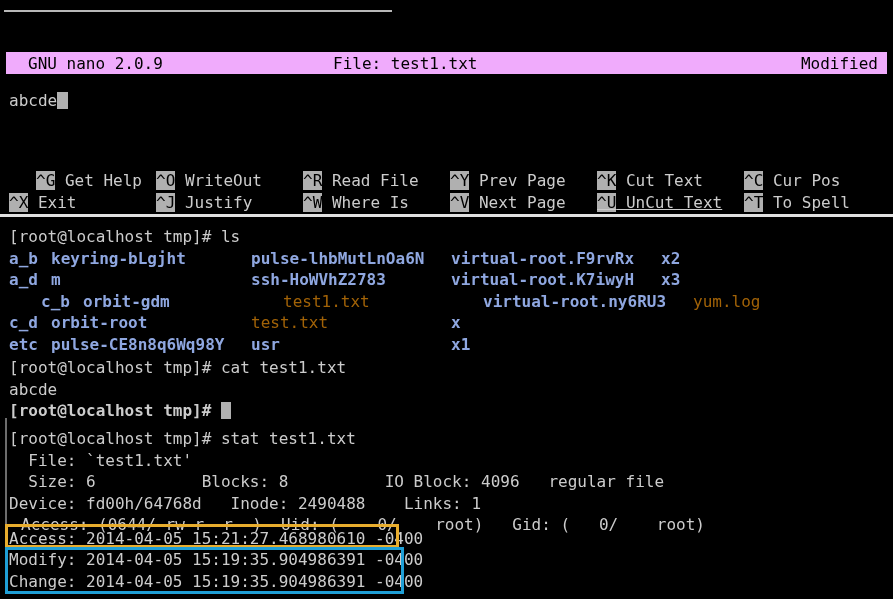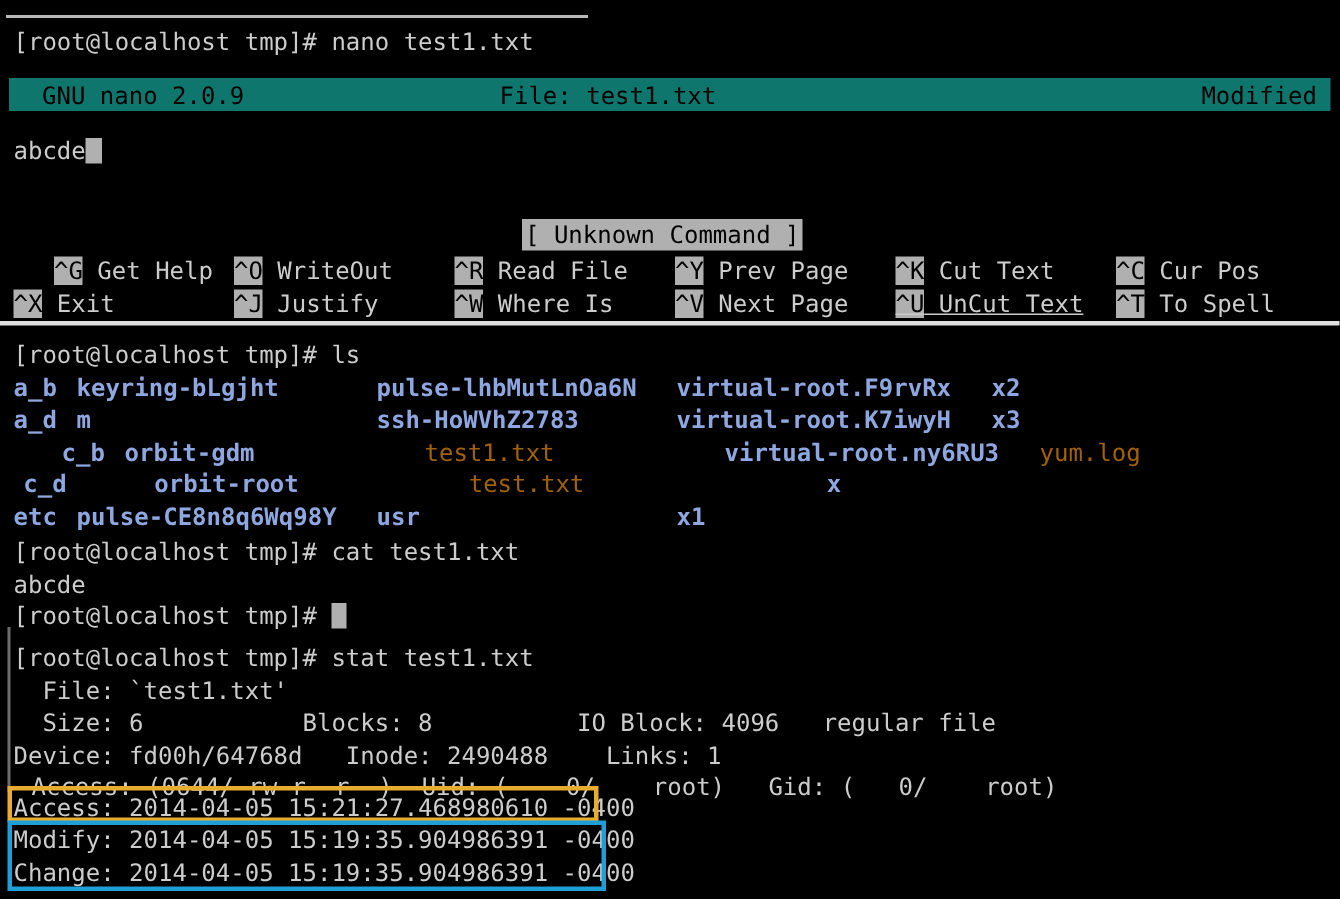--- a/index.html
+++ b/index.html
@@ -44,21 +44,21 @@
     background: #b8b8b8;
   }
 
   
   .nano-titlebar {
     position: absolute;
     left: 6px;
     top: 52px;
     width: 881px;
     height: 22px;
-    background: #0f766e;
+    background: #f0abfc;
     color: #000000;
   }
   .nano-titlebar .seg {
     position: absolute;
     top: 1px;
     white-space: pre;
   }
   .nt-app   { left: 22px; }
   .nt-file  { left: 327px; }
   .nt-mod   { right: 9px; }
@@ -201,31 +201,29 @@
     vertical-align: -3px;
   }
 </style>
 </head>
 <body>
 
 <div class="screen">
 
   <div class="top-rule"></div>
 
-  <div class="row" style="top:17px;">[root@localhost tmp]# nano test1.txt</div>
 
   <div class="nano-titlebar">
     <span class="seg nt-app">GNU nano 2.0.9</span>
     <span class="seg nt-file">File: test1.txt</span>
     <span class="seg nt-mod">Modified</span>
   </div>
 
   <div class="nano-body"><span>abcde</span><span class="cursor-block"></span></div>
 
-  <div class="unknown-cmd">[ Unknown Command ]</div>
 
   <div class="shortcuts">
     <div class="sc-line l1">
       <span class="sc-item" style="left:0px;margin-left:27px;"><span class="sc-key">^G</span><span class="sc-label"> Get Help</span></span>
       <span class="sc-item" style="left:147px;"><span class="sc-key">^O</span><span class="sc-label"> WriteOut</span></span>
       <span class="sc-item" style="left:294px;"><span class="sc-key">^R</span><span class="sc-label"> Read File</span></span>
       <span class="sc-item" style="left:441px;"><span class="sc-key">^Y</span><span class="sc-label"> Prev Page</span></span>
       <span class="sc-item" style="left:588px;"><span class="sc-key">^K</span><span class="sc-label"> Cut Text</span></span>
       <span class="sc-item" style="left:735px;"><span class="sc-key">^C</span><span class="sc-label"> Cur Pos</span></span>
     </div>
@@ -244,28 +242,28 @@
   <div class="shell">
 
     <div class="line" style="top:0px;">[root@localhost tmp]# ls</div>
 
     <div class="line" style="top:21.5px;"><span class="dir" style="display:inline-block;width:42px;">a_b</span><span class="dir" style="display:inline-block;width:200px;">keyring-bLgjht</span><span class="dir" style="display:inline-block;width:200px;">pulse-lhbMutLnOa6N</span><span class="dir" style="display:inline-block;width:210px;">virtual-root.F9rvRx</span><span class="dir">x2</span></div>
 
     <div class="line" style="top:43px;"><span class="dir" style="display:inline-block;width:42px;">a_d</span><span class="dir" style="display:inline-block;width:200px;">m</span><span class="dir" style="display:inline-block;width:200px;">ssh-HoWVhZ2783</span><span class="dir" style="display:inline-block;width:210px;">virtual-root.K7iwyH</span><span class="dir">x3</span></div>
 
     <div class="line" style="top:64.5px;"><span class="dir" style="display:inline-block;width:42px;margin-left:32px;">c_b</span><span class="dir" style="display:inline-block;width:200px;">orbit-gdm</span><span class="file" style="display:inline-block;width:200px;">test1.txt</span><span class="dir" style="display:inline-block;width:210px;">virtual-root.ny6RU3</span><span class="file">yum.log</span></div>
 
-    <div class="line" style="top:86px;text-align:center;"><span class="dir" style="display:inline-block;width:42px;">c_d</span><span class="dir" style="display:inline-block;width:200px;">orbit-root</span><span class="file" style="display:inline-block;width:200px;">test.txt</span><span class="dir" style="display:inline-block;width:210px;">x</span><span class="file"></span></div>
+    <div class="line" style="top:86px;"><span class="dir" style="display:inline-block;width:42px;">c_d</span><span class="dir" style="display:inline-block;width:200px;">orbit-root</span><span class="file" style="display:inline-block;width:200px;">test.txt</span><span class="dir" style="display:inline-block;width:210px;">x</span><span class="file"></span></div>
 
     <div class="line" style="top:107.5px;"><span class="dir" style="display:inline-block;width:42px;">etc</span><span class="dir" style="display:inline-block;width:200px;">pulse-CE8n8q6Wq98Y</span><span class="dir" style="display:inline-block;width:200px;">usr</span><span class="dir" style="display:inline-block;width:210px;">x1</span><span class="dir"></span></div>
 
     <div class="line" style="top:131px;">[root@localhost tmp]# cat test1.txt</div>
     <div class="line" style="top:152.5px;">abcde</div>
 
-    <div class="line" style="top:174px;"><span>[root@localhost tmp]# </span><span class="shell-cursor"></span></div>
+    <div class="line" style="top:174px;font-weight:bold;"><span>[root@localhost tmp]# </span><span class="shell-cursor"></span></div>
 
     <div class="line" style="top:202px;">[root@localhost tmp]# stat test1.txt</div>
 
     <div class="line" style="top:223.5px;">  File: `test1.txt'</div>
     <div class="line" style="top:245px;">  Size: 6           Blocks: 8          IO Block: 4096   regular file</div>
     <div class="line" style="top:266.5px;">Device: fd00h/64768d   Inode: 2490488    Links: 1</div>
     <div class="line" style="top:288px;margin-left:12px;">Access: (0644/-rw-r--r--)  Uid: (    0/    root)   Gid: (   0/    root)</div>
 
     <div class="line" style="top:301.5px;"><span>Access: 2014-04-05 15:21:27.468980610</span><span> -0400</span></div>
 

